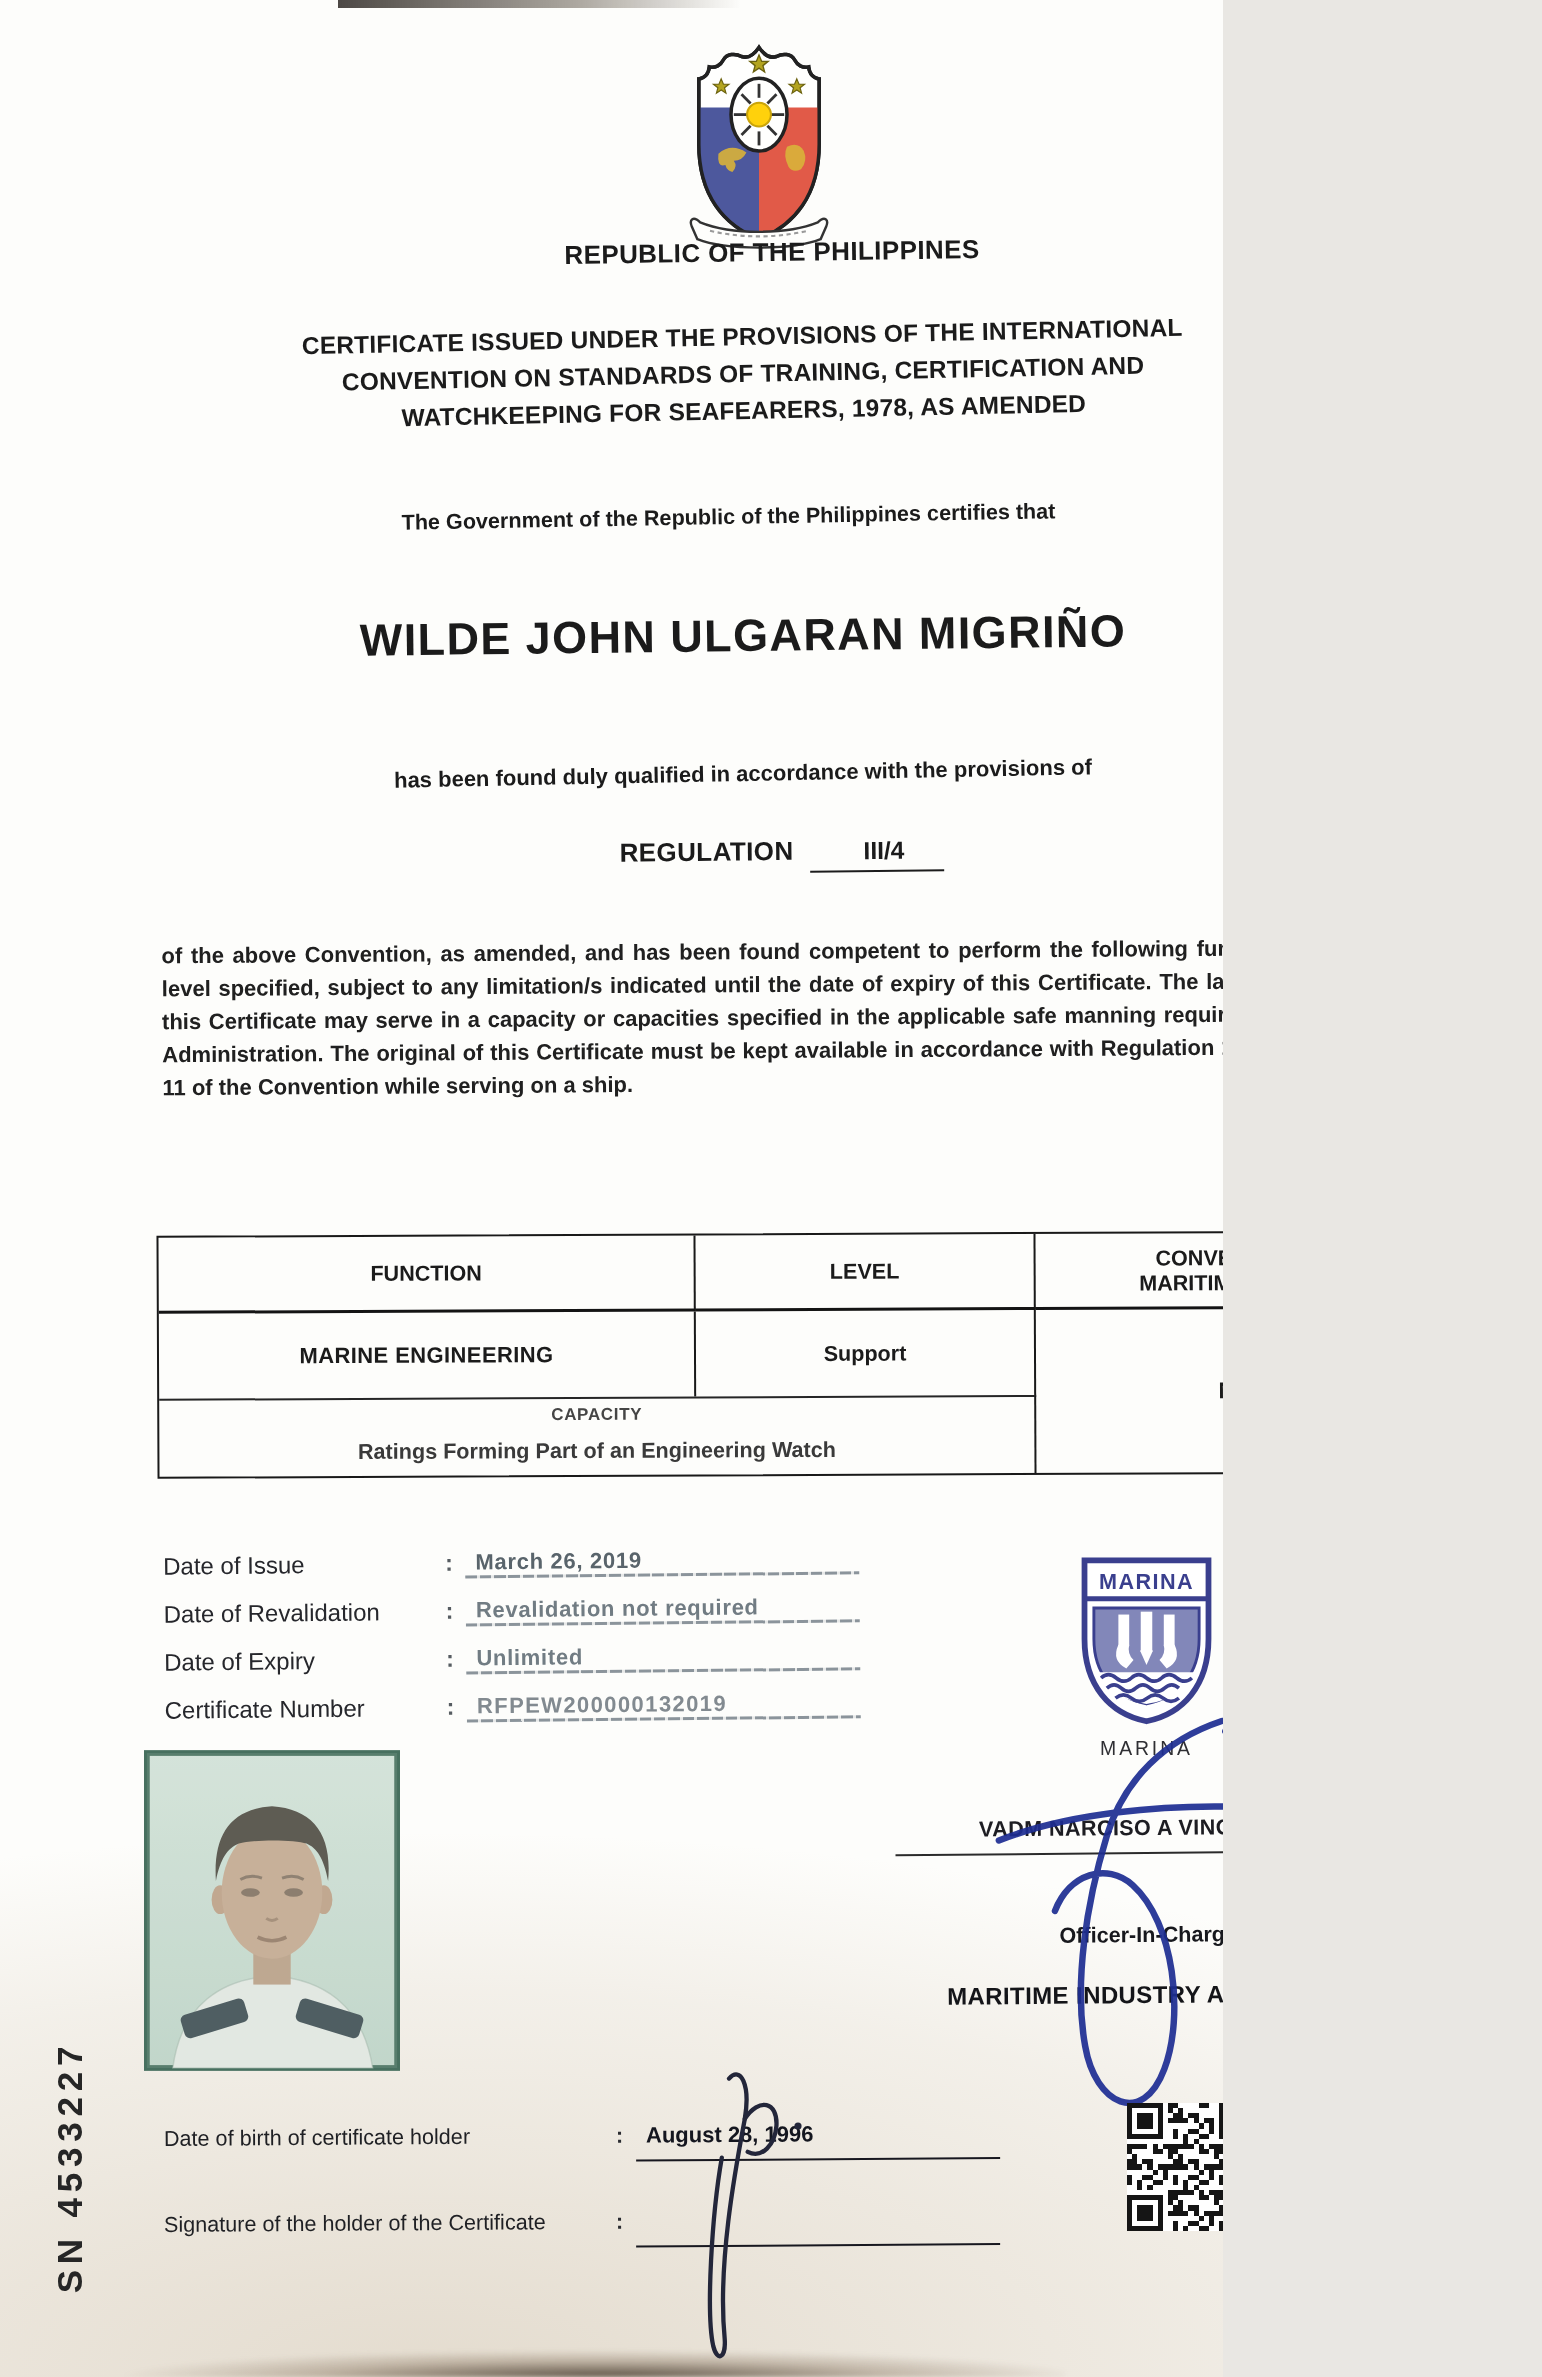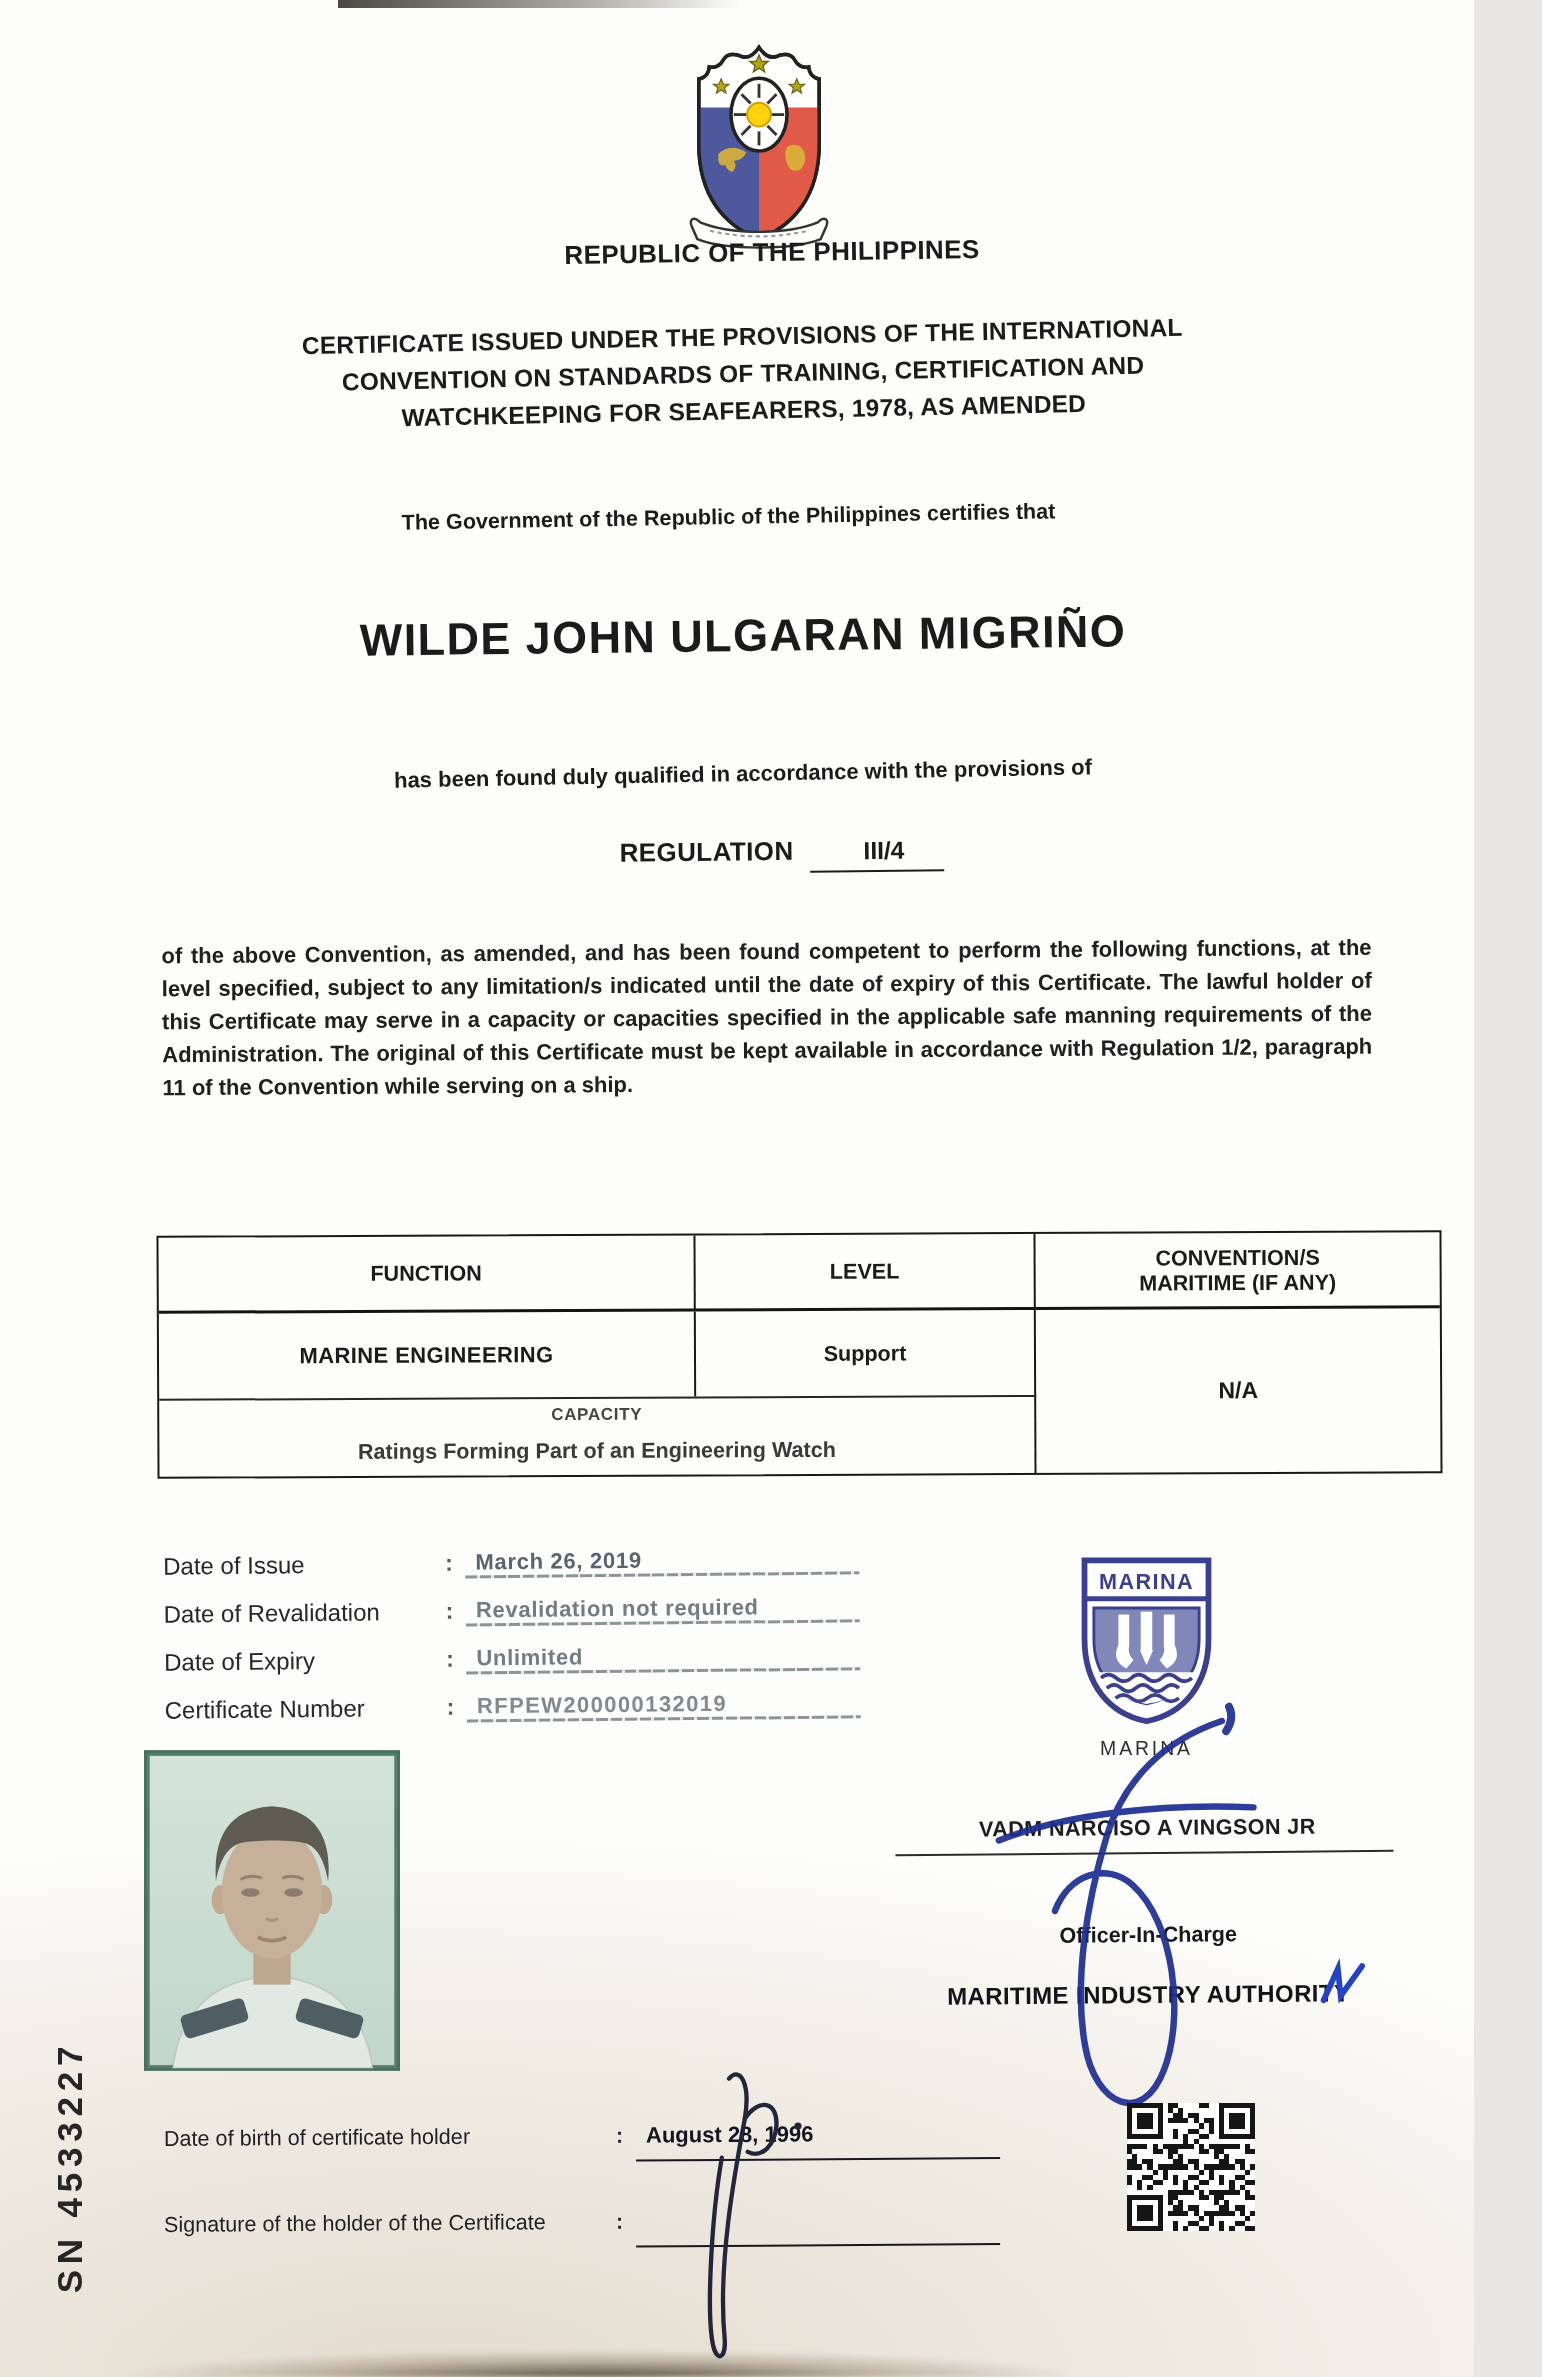--- a/index.html
+++ b/index.html
@@ -1,18 +1,18 @@
 <!DOCTYPE html>
 <html style="font-size:11.5px"><head>
 <meta charset="utf-8">
 <style>
   html,body{margin:0;padding:0;background:#e9e7e3;}
   .page{
     position:relative;
-    width:1474px;height:2377px;
+    width:1223px;height:2377px;
     background:#fdfdfb;
     overflow:hidden;
     font-family:"Liberation Sans", sans-serif;
     color:#1b1b1b;
   }
   .abs{position:absolute;}
 
   
   .top-streak{left:338px;top:0;width:403px;height:8px;
     background:linear-gradient(90deg,rgba(45,40,36,.85),rgba(95,85,72,.5) 60%,rgba(120,110,95,0));

